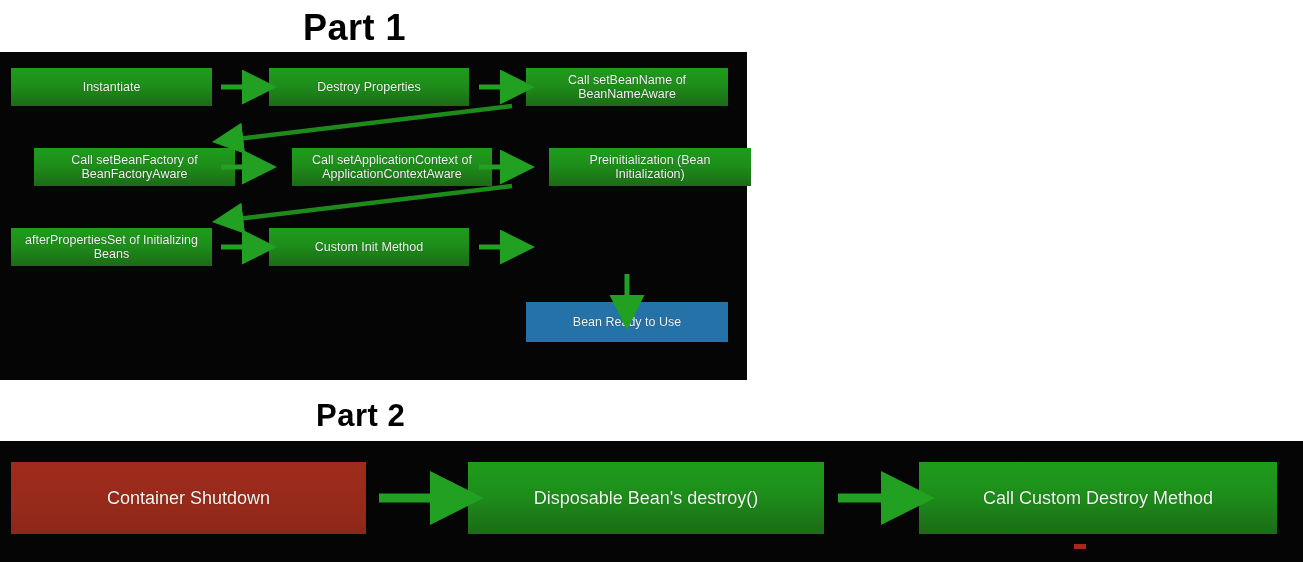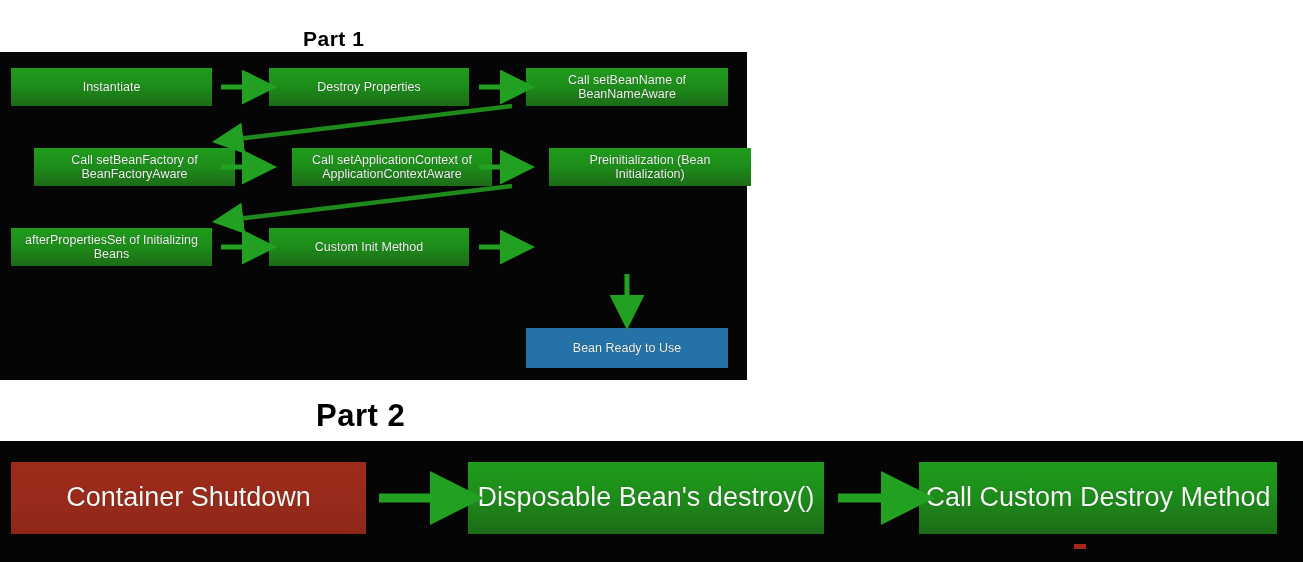--- a/index.html
+++ b/index.html
@@ -20,21 +20,21 @@
   
   .section-title {
     position: absolute;
     font-family: "Liberation Sans", sans-serif;
     font-weight: bold;
     color: #000000;
     letter-spacing: 0.5px;
     white-space: nowrap;
     line-height: 1;
   }
-  #part1-title { left: 303px; top: 28px; font-size: 21px; }
+  #part1-title { left: 303px; top: 10px; font-size: 36px; }
   #part2-title { left: 316px; top: 400px; font-size: 31px; }
 
   
   .panel {
     position: absolute;
     background: #050505;
   }
   #panel-1 { left: 0px;  top: 52px;  width: 747px;  height: 328px; }
   #panel-2 { left: 0px;  top: 441px; width: 1303px; height: 121px; }
 
@@ -62,24 +62,24 @@
   }
 
   
   .p1-node { font-size: 12.5px; }
   .p1-col-a { left: 11px;  width: 201px; text-align: center; }
   .p1-col-b { left: 269px; width: 200px; }
   .p1-col-c { left: 526px; width: 202px; }
   .p1-row-1 { top: 68px;  height: 38px; }
   .p1-row-2 { top: 148px; height: 38px; margin-left: 23px; }
   .p1-row-3 { top: 228px; height: 38px; }
-  .p1-row-4 { top: 328px; height: 40px; }
-
-  
-  .p2-node { font-size: 27px; }
+  .p1-row-4 { top: 302px; height: 40px; }
+
+  
+  .p2-node { font-size: 18px; }
   #node-container-shutdown { left: 11px;   top: 462px; width: 355px; height: 72px; }
   #node-disposable-destroy { left: 468px;  top: 462px; width: 356px; height: 72px; }
   #node-custom-destroy     { left: 919px;  top: 462px; width: 358px; height: 72px; }
 
   
   .arrow-layer {
     position: absolute;
     left: 0; top: 0;
     width: 1303px; height: 562px;
     pointer-events: none;

